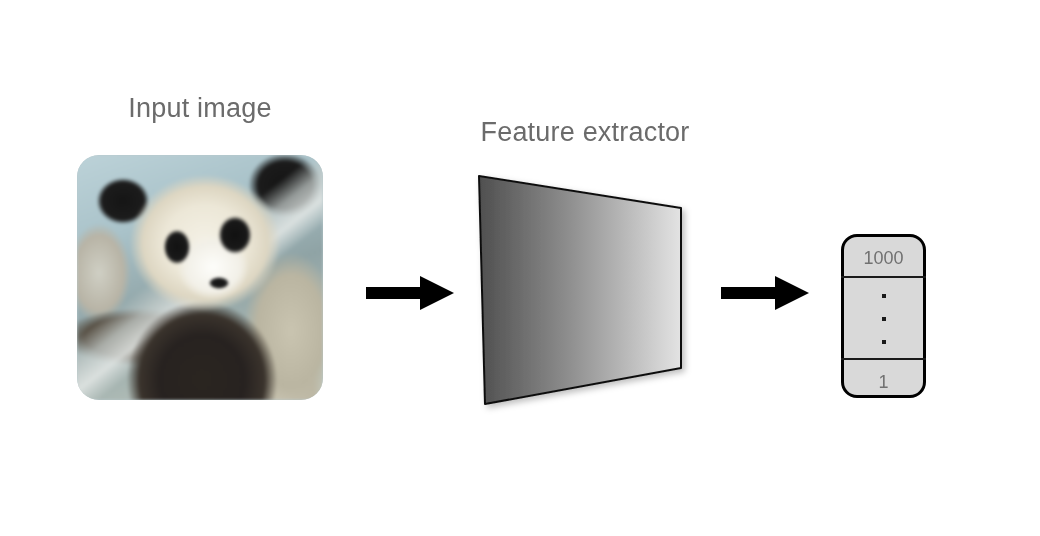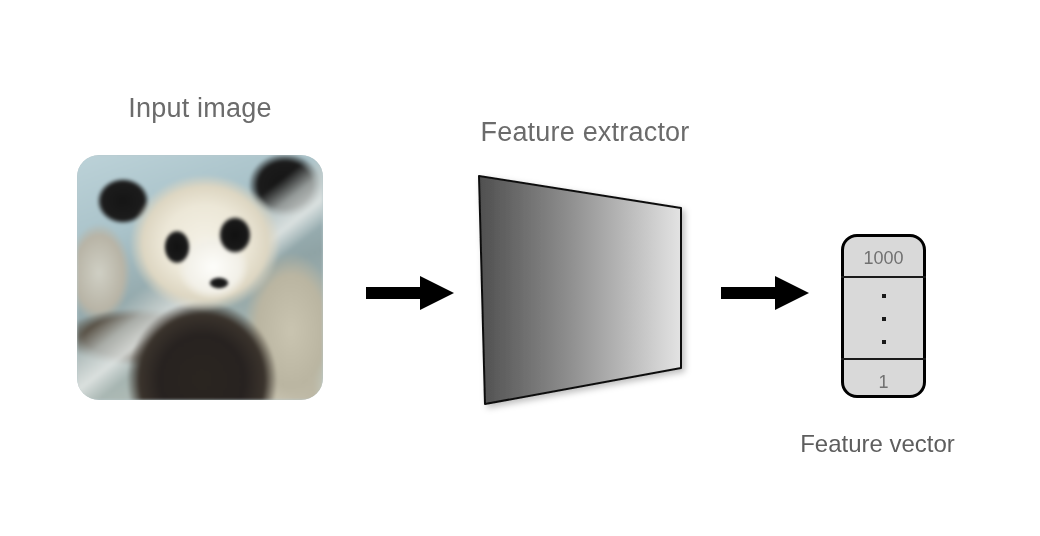--- a/index.html
+++ b/index.html
@@ -245,15 +245,14 @@
       <span class="fv-dot"></span>
       <span class="fv-dot"></span>
     </div>
 
     <div class="fv-divider" id="fv-div-2"></div>
 
     <div class="fv-cell-label" id="fv-bottom-label">1</div>
   </div>
 
 
-  <div class="caption" id="caption-vector">Feature vector</div>
 
 </div>
 
 </body></html>

